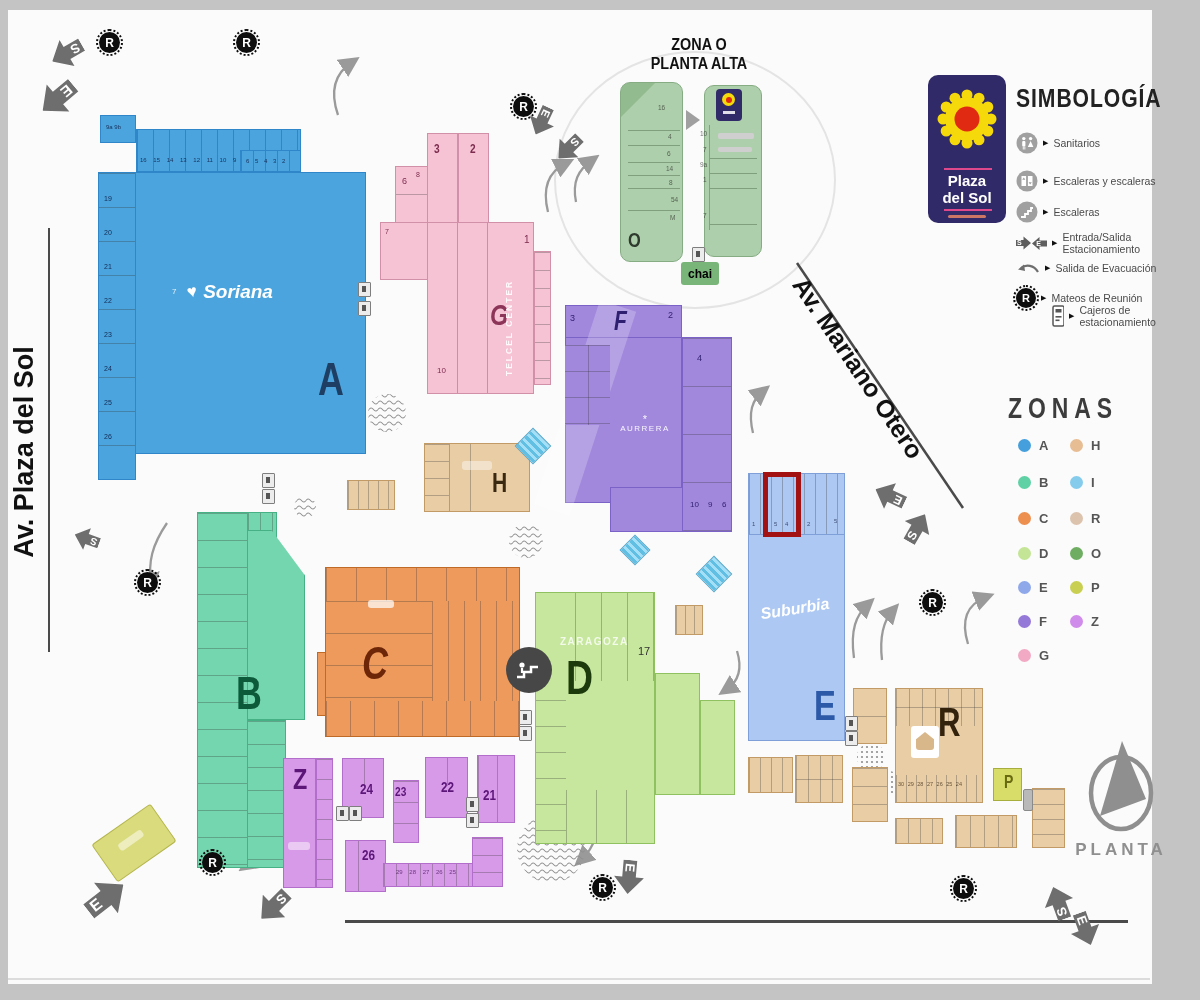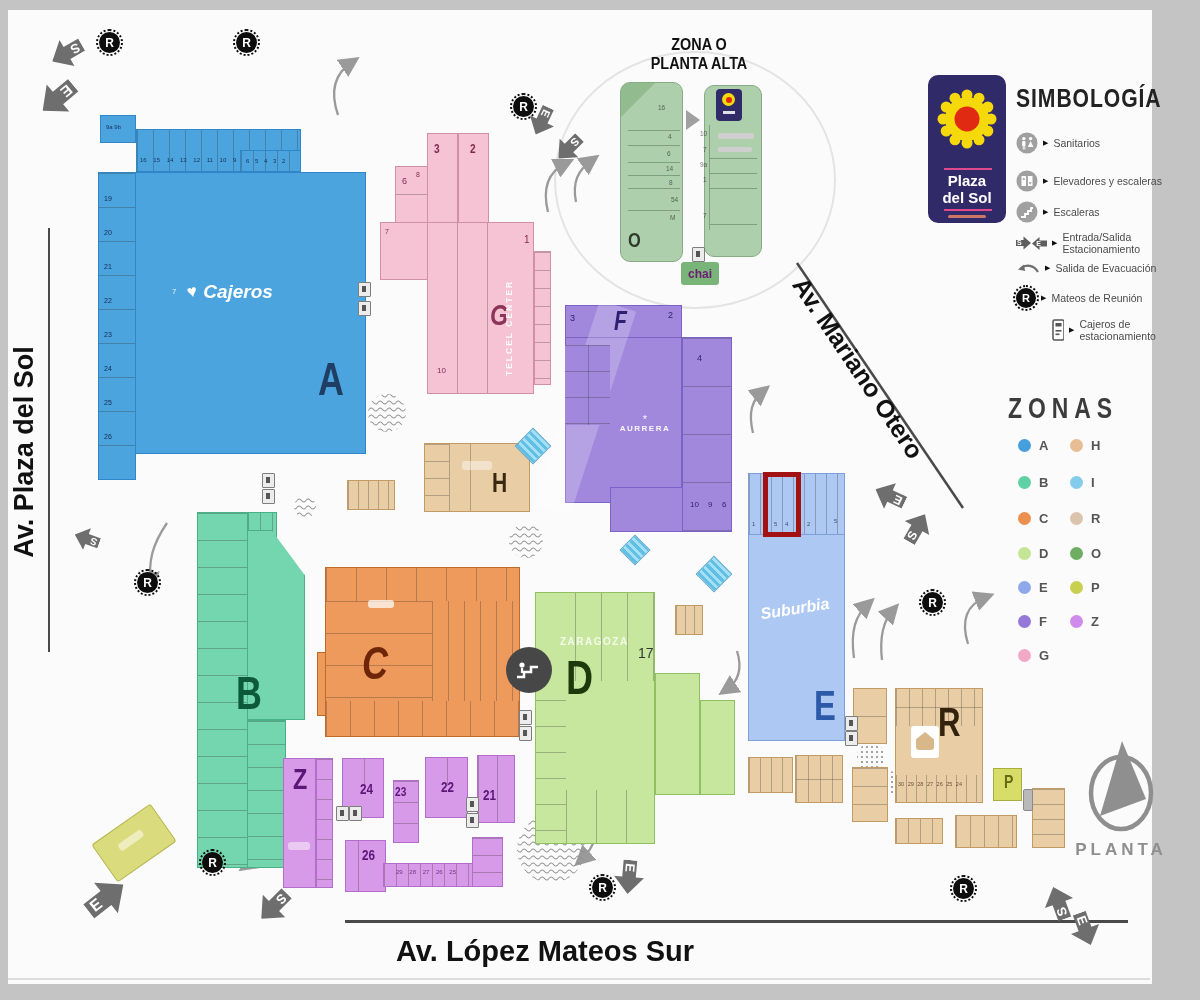--- a/index.html
+++ b/index.html
@@ -83,36 +83,35 @@
     <g>
       <ellipse cx="1121" cy="793" rx="30" ry="36" fill="none" stroke="#8f8f8f" stroke-width="4.5"></ellipse>
       <polygon points="1122,741 1100,816 1146,799" fill="#8f8f8f"></polygon>
     </g>
     <polygon points="784,540 766,570 776,570 776,608 793,608 793,570 802,570" fill="#c23b2e" stroke="#8c1510" stroke-width="4"></polygon>
   </svg>
 
   <div class="abs" style="left:48px;top:228px;width:2px;height:424px;background:#4a4a4a;"></div>
   <div class="street" style="left:24px;top:452px;font-size:27px;transform:translate(-50%,-50%) rotate(-90deg);">Av. Plaza del Sol</div>
   <div class="abs" style="left:345px;top:920px;width:783px;height:3px;background:#4a4a4a;"></div>
-  <div class="street" style="left:545px;top:951px;font-size:29px;transform:translate(-50%,-50%);">Av. López Mateos Sur</div>
   <div class="abs" style="left:8px;top:978px;width:1142px;height:2px;background:#dcdcdc;"></div>
   <div class="street" style="left:858px;top:368px;font-size:25px;transform:translate(-50%,-50%) rotate(56deg);">Av. Mariano Otero</div>
 
   <div class="zone cA" style="left:100px;top:115px;width:36px;height:28px;"></div>
   <div class="tiny" style="left:106px;top:124px;font-size:6px;color:rgba(0,0,40,.7);">9a 9b</div>
   <div class="zone cA vlines" style="left:136px;top:129px;width:165px;height:43px;--w:16px;"></div>
   <div class="tiny" style="left:140px;top:157px;width:160px;font-size:6px;word-spacing:5px;color:rgba(0,0,40,.7);">16 15 14 13 12 11 10 9 8 7</div>
   <div class="zone cA vlines" style="left:240px;top:150px;width:61px;height:22px;--w:12px;"></div>
   <div class="tiny" style="left:246px;top:158px;font-size:6px;word-spacing:4px;color:rgba(0,0,40,.7);">6 5 4 3 2</div>
   <div class="zone cA" style="left:98px;top:172px;width:268px;height:282px;"></div>
   <div class="zone cA hlines" style="left:98px;top:172px;width:38px;height:308px;--h:34px;"></div>
   <div class="tiny" style="left:104px;top:182px;width:14px;font-size:7px;line-height:34px;white-space:normal;color:rgba(0,0,40,.75);">19 20 21 22 23 24 25 26</div>
   <div class="abs" style="left:160px;top:278px;width:140px;height:28px;color:#fff;display:flex;align-items:center;justify-content:center;gap:6px;">
     <span style="font-size:17px;transform:rotate(-12deg);">♥</span>
-    <span style="font-weight:bold;font-style:italic;font-size:19px;">Cajeros</span>
+    <span style="font-weight:bold;font-style:italic;font-size:19px;">Soriana</span>
   </div>
   <div class="tiny" style="left:172px;top:287px;color:rgba(255,255,255,.85);font-size:8px;">7</div>
   <div class="zletter" style="left:318px;top:352px;font-size:46px;color:#1e3f63;">A</div>
   <div class="mico" style="left:358px;top:282px;"></div>
   <div class="mico" style="left:358px;top:301px;"></div>
   <div class="mico" style="left:262px;top:473px;"></div>
   <div class="mico" style="left:262px;top:489px;"></div>
 
   <div class="zone cG" style="left:427px;top:133px;width:31px;height:92px;"></div>
   <div class="zletter" style="left:434px;top:141px;font-size:13px;color:#7c2c4e;">3</div>
@@ -142,40 +141,40 @@
   <div class="vl" style="left:588px;top:345px;height:80px;"></div>
   <div class="zletter" style="left:614px;top:306px;font-size:27px;color:#2f1f70;font-style:italic;">F</div>
   <div class="tiny" style="left:570px;top:313px;font-size:9px;color:#2f1f70;">3</div>
   <div class="tiny" style="left:668px;top:310px;font-size:9px;color:#2f1f70;">2</div>
   <div class="tiny" style="left:697px;top:353px;font-size:9px;color:#2f1f70;">4</div>
   <div class="tiny" style="left:690px;top:500px;font-size:8px;color:#2f1f70;">10</div>
   <div class="tiny" style="left:708px;top:500px;font-size:8px;color:#2f1f70;">9</div>
   <div class="tiny" style="left:722px;top:500px;font-size:8px;color:#2f1f70;">6</div>
   <div class="abs" style="left:612px;top:415px;width:66px;height:26px;display:flex;flex-direction:column;align-items:center;color:rgba(255,255,255,.92);">
     <span style="font-size:11px;line-height:9px;">*</span>
-    <span style="font-size:8px;letter-spacing:1.5px;font-weight:bold;">AURRERA</span>
+    <span style="font-size:8px;letter-spacing:1.5px;font-weight:normal;">AURRERA</span>
   </div>
 
   <div class="zone cE" style="left:748px;top:473px;width:97px;height:268px;"></div>
   <div class="zone cE vlines" style="left:748px;top:473px;width:97px;height:62px;--w:11px;"></div>
   <div class="tiny" style="left:752px;top:521px;font-size:6px;word-spacing:6px;color:rgba(10,20,60,.7);">1 6 5 4 3 2</div>
   <div class="tiny" style="left:834px;top:518px;font-size:6px;color:rgba(10,20,60,.7);">5</div>
   <div class="abs" style="left:756px;top:600px;width:78px;text-align:center;color:#fff;font-style:italic;font-weight:bold;font-size:16px;transform:rotate(-9deg);">Suburbia</div>
   <div class="zletter" style="left:814px;top:682px;font-size:42px;color:#2d5aa8;">E</div>
   <div class="abs" style="left:763px;top:472px;width:38px;height:65px;border:5px solid #a31212;"></div>
 
   <div class="zone cD" style="left:535px;top:592px;width:120px;height:252px;"></div>
   <div class="zone cD" style="left:655px;top:673px;width:45px;height:122px;"></div>
   <div class="zone cD" style="left:700px;top:700px;width:35px;height:95px;"></div>
   <div class="abs vlines" style="left:575px;top:593px;width:79px;height:88px;--w:26px;"></div>
   <div class="abs hlines" style="left:536px;top:700px;width:30px;height:143px;--h:26px;"></div>
   <div class="abs vlines" style="left:566px;top:790px;width:88px;height:53px;--w:30px;"></div>
   <div class="abs" style="left:560px;top:636px;font-size:10px;letter-spacing:1.5px;color:rgba(255,255,255,.78);font-weight:bold;">ZARAGOZA</div>
   <div class="zletter" style="left:566px;top:650px;font-size:48px;color:#1d3a0c;">D</div>
-  <div class="tiny" style="left:638px;top:645px;font-size:14px;color:#333;">17</div>
+  <div class="tiny" style="left:638px;top:645px;font-size:11px;color:#333;">17</div>
 
   <div class="zone cC" style="left:317px;top:652px;width:10px;height:64px;"></div>
   <div class="zone cC" style="left:325px;top:567px;width:195px;height:170px;"></div>
   <div class="abs vlines" style="left:326px;top:568px;width:193px;height:33px;--w:30px;"></div>
   <div class="abs vlines" style="left:432px;top:601px;width:87px;height:100px;--w:16px;"></div>
   <div class="abs hlines" style="left:326px;top:601px;width:106px;height:100px;--h:32px;"></div>
   <div class="abs vlines" style="left:326px;top:701px;width:193px;height:35px;--w:24px;"></div>
   <div class="smudge" style="left:368px;top:600px;width:26px;height:8px;"></div>
   <div class="zletter" style="left:362px;top:636px;font-size:46px;color:#6e2608;font-style:italic;">C</div>
 
@@ -276,21 +275,21 @@
   <div class="oline" style="left:710px;top:224px;width:47px;"></div>
   <div class="graysmudge" style="left:718px;top:133px;width:36px;height:6px;"></div>
   <div class="graysmudge" style="left:718px;top:147px;width:34px;height:5px;"></div>
   <div class="tiny" style="left:700px;top:130px;">10</div>
   <div class="tiny" style="left:703px;top:146px;">7</div>
   <div class="tiny" style="left:700px;top:161px;">9a</div>
   <div class="tiny" style="left:703px;top:176px;">1</div>
   <div class="tiny" style="left:703px;top:212px;">7</div>
   <div class="mico" style="left:692px;top:247px;"></div>
   <div class="abs" style="left:681px;top:262px;width:38px;height:23px;background:#79b579;border-radius:3px;display:flex;align-items:center;justify-content:center;">
-    <span style="color:#701a75;font-weight:bold;font-size:12px;">chai</span>
+    <span style="color:#000000;font-weight:bold;font-size:12px;">chai</span>
   </div>
 
   <div class="abs" style="left:505px;top:646px;">
     <svg width="48" height="48">
         <circle cx="24" cy="24" r="23" fill="#474747"></circle>
         <path d="M12,31 h7 v-5 h7 v-5 h7" stroke="#fff" stroke-width="2.5" fill="none"></path>
         <circle cx="17" cy="19" r="2.6" fill="#fff"></circle>
         <path d="M17,22 v5" stroke="#fff" stroke-width="2.2"></path>
       </svg>
   </div>
@@ -407,21 +406,21 @@
   </div>
   <div class="leg-row" style="top:170px;">
     <svg width="22" height="22">
         <circle cx="11" cy="11" r="10.5" fill="#a0a0a0"></circle>
         <rect x="5.5" y="6" width="4.6" height="10" fill="#fff"></rect>
         <rect x="11.9" y="6" width="4.6" height="10" fill="#fff"></rect>
         <path d="M7.8 7.6 l1.6 2.2 h-3.2 z" fill="#a0a0a0"></path>
         <path d="M14.2 14.4 l-1.6 -2.2 h3.2 z" fill="#a0a0a0"></path>
       </svg>
     <span class="leg-bullet">▶</span>
-    <span class="leg-label">Elevadores y escaleras</span>
+    <span class="leg-label">Escaleras y escaleras</span>
   </div>
   <div class="leg-row" style="top:201px;">
     <svg width="22" height="22">
         <circle cx="11" cy="11" r="10.5" fill="#a0a0a0"></circle>
         <path d="M5,16 h4 v-3 h3 v-3 h3 v-3 h2" stroke="#fff" stroke-width="1.8" fill="none"></path>
       </svg>
     <span class="leg-bullet">▶</span>
     <span class="leg-label">Escaleras</span>
   </div>
   <div class="leg-row" style="top:231px;">
@@ -444,21 +443,21 @@
     <span class="leg-bullet">▶</span>
     <span class="leg-label">Salida de Evacuación</span>
   </div>
   <div class="leg-row" style="top:288px;">
     <span style="position:relative;display:inline-flex;width:20px;height:20px;background:#0d0d0d;border-radius:50%;color:#fff;font-weight:bold;font-size:11px;align-items:center;justify-content:center;outline:2px dotted #0d0d0d;outline-offset:1px;">
         <span>R</span>
       </span>
     <span class="leg-bullet">▶</span>
     <span class="leg-label">Mateos de Reunión</span>
   </div>
-  <div class="leg-row" style="top:318px;margin-left:36px;">
+  <div class="leg-row" style="top:304px;margin-left:36px;">
     <svg width="13" height="22">
         <rect x="1" y="1" width="11" height="20" rx="1.5" fill="#fff" stroke="#555" stroke-width="1.5"></rect>
         <rect x="3.5" y="4" width="6" height="3.5" fill="#555"></rect>
         <rect x="3.5" y="11" width="6" height="1.6" fill="#555"></rect>
         <rect x="3.5" y="14.5" width="4" height="1.6" fill="#555"></rect>
       </svg>
     <span class="leg-bullet">▶</span>
     <span class="leg-label">Cajeros de estacionamiento</span>
   </div>
 

